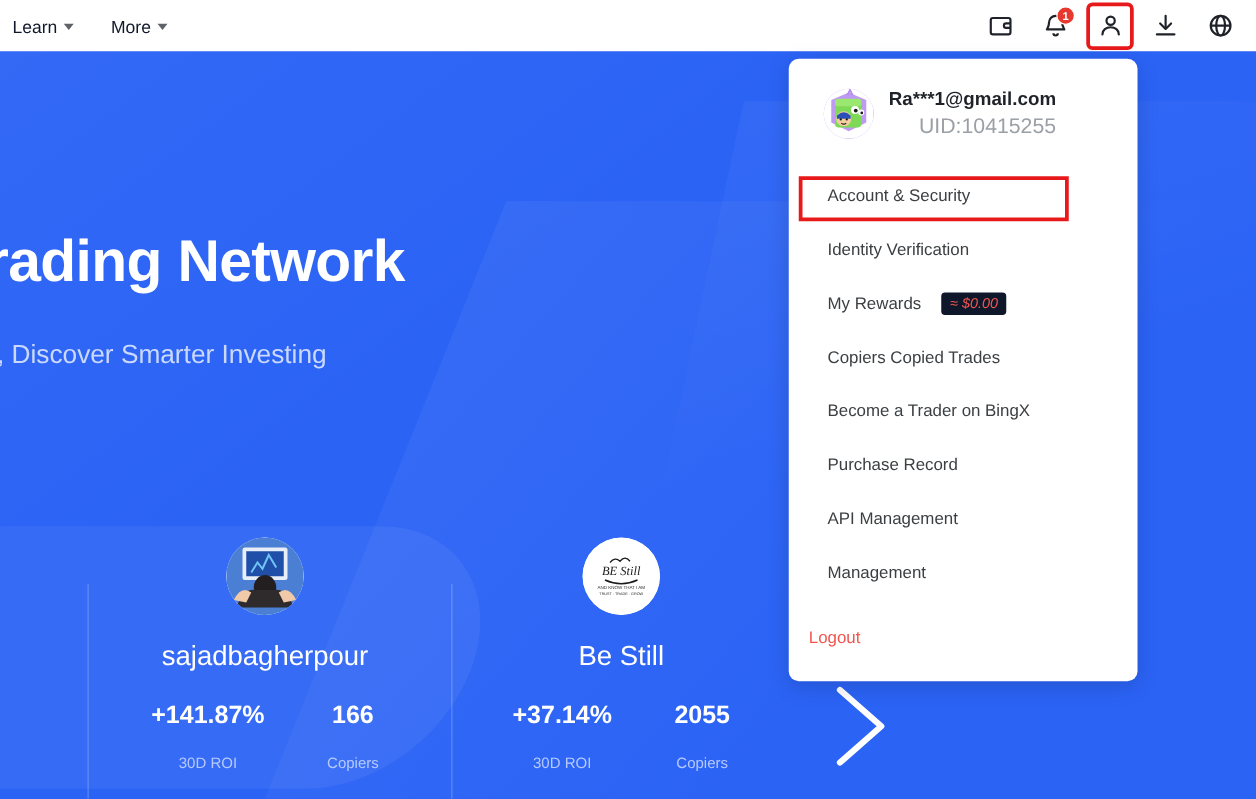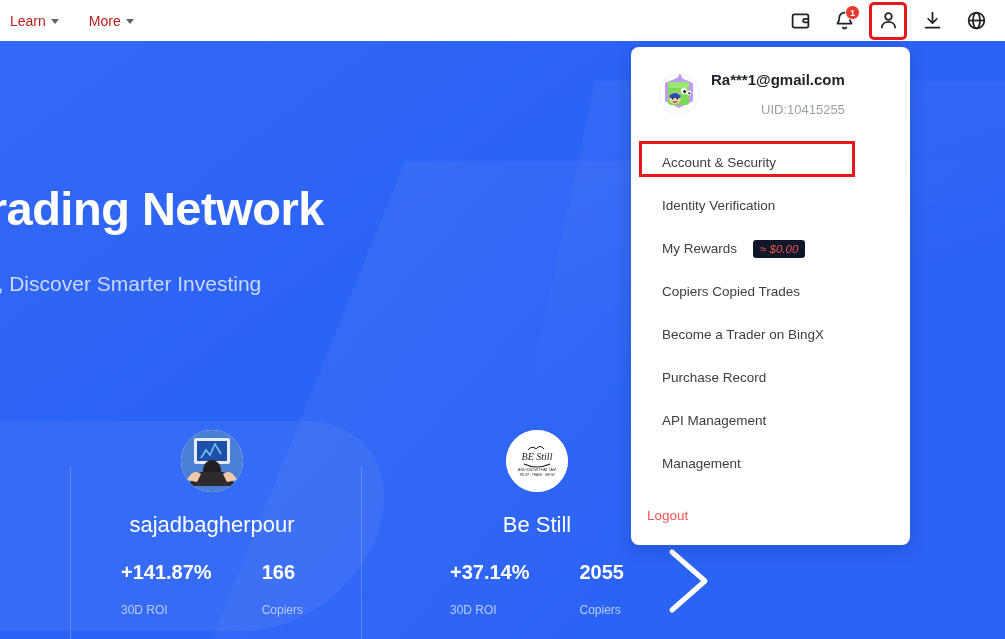--- a/index.html
+++ b/index.html
@@ -47,21 +47,21 @@
   
   .header {
     position: absolute; left: 0; top: 0;
     width: 1005px; height: 41px;
     background: #ffffff;
     display: flex; align-items: center;
   }
   .nav-left { display: flex; align-items: center; padding-left: 8px; gap: 26px; }
   .nav-item {
     display: flex; align-items: center; gap: 5px;
-    font-size: 14px; color: #b91c1c; cursor: pointer;
+    font-size: 14px; color: #0f172a; cursor: pointer;
     padding: 4px 2px;
   }
   .caret {
     width: 0; height: 0;
     border-left: 4px solid transparent;
     border-right: 4px solid transparent;
     border-top: 5px solid #5f6368;
     display: inline-block;
     position: relative; top: 1px;
   }
@@ -116,21 +116,21 @@
   .t-avatar {
     width: 62px; height: 62px; border-radius: 50%;
     background: #ffffff; overflow: hidden;
     display: flex; align-items: center; justify-content: center;
   }
   .t-name {
     margin-top: 20px;
     font-size: 22px; color: #ffffff; white-space: nowrap;
   }
   .t-stats { margin-top: 23px; display: flex; gap: 50px; }
-  .t-stat { display: flex; flex-direction: column; align-items: flex-start; }
+  .t-stat { display: flex; flex-direction: column; align-items: center; }
   .t-val { font-size: 20px; font-weight: bold; color: #ffffff; }
   .t-lab { margin-top: 19px; font-size: 12px; color: #b6caff; }
 
   .trader-cut {
     position: absolute; left: -232px; top: 0;
   }
   .carousel-next {
     position: absolute; left: 660px; top: 546px;
     width: 60px; height: 70px; cursor: pointer;
   }
@@ -151,21 +151,21 @@
     cursor: pointer;
     text-align: right;
   }
   .dd-avatar {
     width: 40px; height: 40px; border-radius: 50%;
     overflow: hidden; flex: none;
     background: #b79bf0;
     display: flex; align-items: center; justify-content: center;
   }
   .dd-email { font-size: 15px; color: #1f2329; font-weight: bold; }
-  .dd-uid { font-size: 13px; color: #9aa0a6; margin-top: 14px; }
+  .dd-uid { font-size: 17px; color: #9aa0a6; margin-top: 3px; }
 
   .dd-menu { margin-top: 24px; }
   .dd-item {
     height: 43px;
     display: flex; align-items: center;
     padding: 0 30px 0 31px;
     font-size: 13.5px; color: #3c4043;
     cursor: pointer;
   }
   .dd-item.logout { color: #f0564f; margin-top: 9px; padding-left: 16px; }
@@ -229,21 +229,21 @@
           <div class="t-val">+141.87%</div>
           <div class="t-lab">30D ROI</div>
         </div>
         <div class="t-stat">
           <div class="t-val">166</div>
           <div class="t-lab">Copiers</div>
         </div>
       </div>
     </div>
 
-    <div class="trader" style="left:392px">
+    <div class="trader" style="left:352px">
       <div class="t-avatar">
         <svg width="62" height="62" viewBox="0 0 62 62" aria-hidden="true">
           <circle cx="31" cy="31" r="31" fill="#ffffff"></circle>
           <text x="31" y="30" font-size="10" font-family="'Liberation Serif',serif" font-style="italic" text-anchor="middle" fill="#1a1a1a">BE Still</text>
           <path d="M18 34 Q31 40 44 34" stroke="#1a1a1a" stroke-width="1.2" fill="none"></path>
           <text x="31" y="41" font-size="3.6" font-family="'Liberation Sans',sans-serif" text-anchor="middle" fill="#2a2a2a">AND KNOW THAT I AM</text>
           <text x="31" y="46" font-size="3" font-family="'Liberation Sans',sans-serif" text-anchor="middle" fill="#2a2a2a">TRUST · TRADE · GROW</text>
           <path d="M22 20 Q26 15 30 19 Q34 14 38 19" stroke="#1a1a1a" stroke-width="1" fill="none"></path>
         </svg>
       </div>

